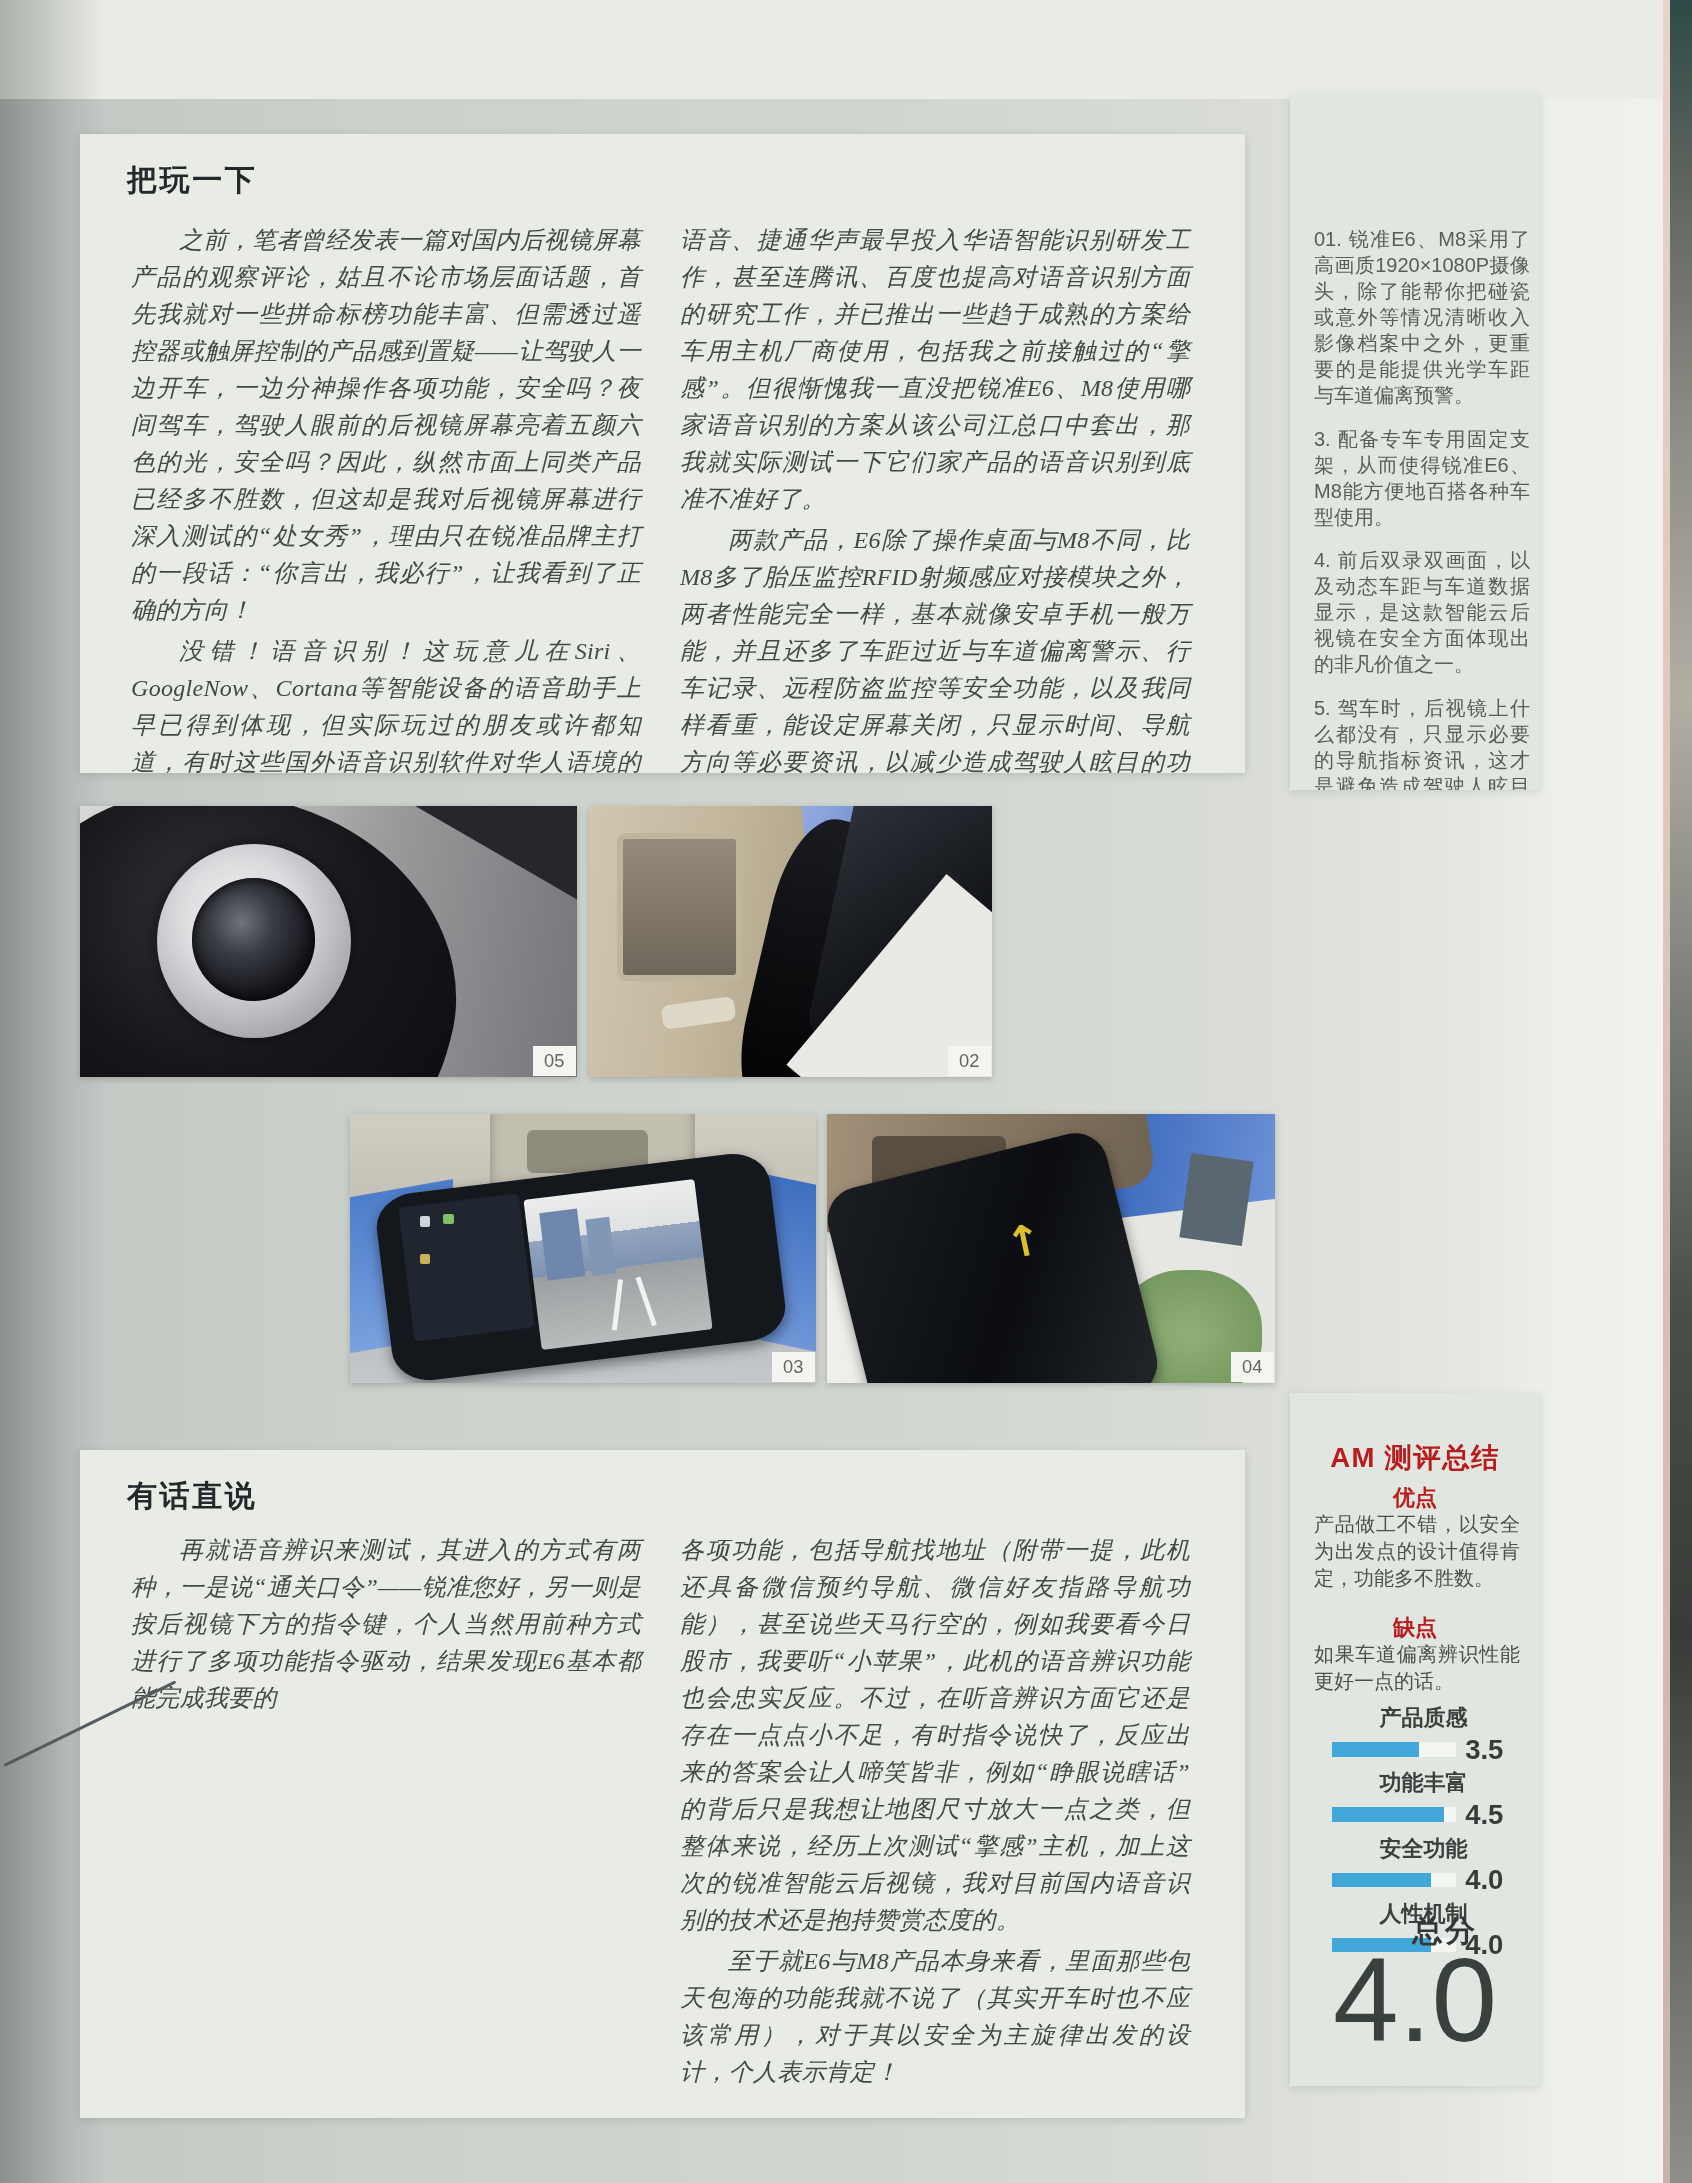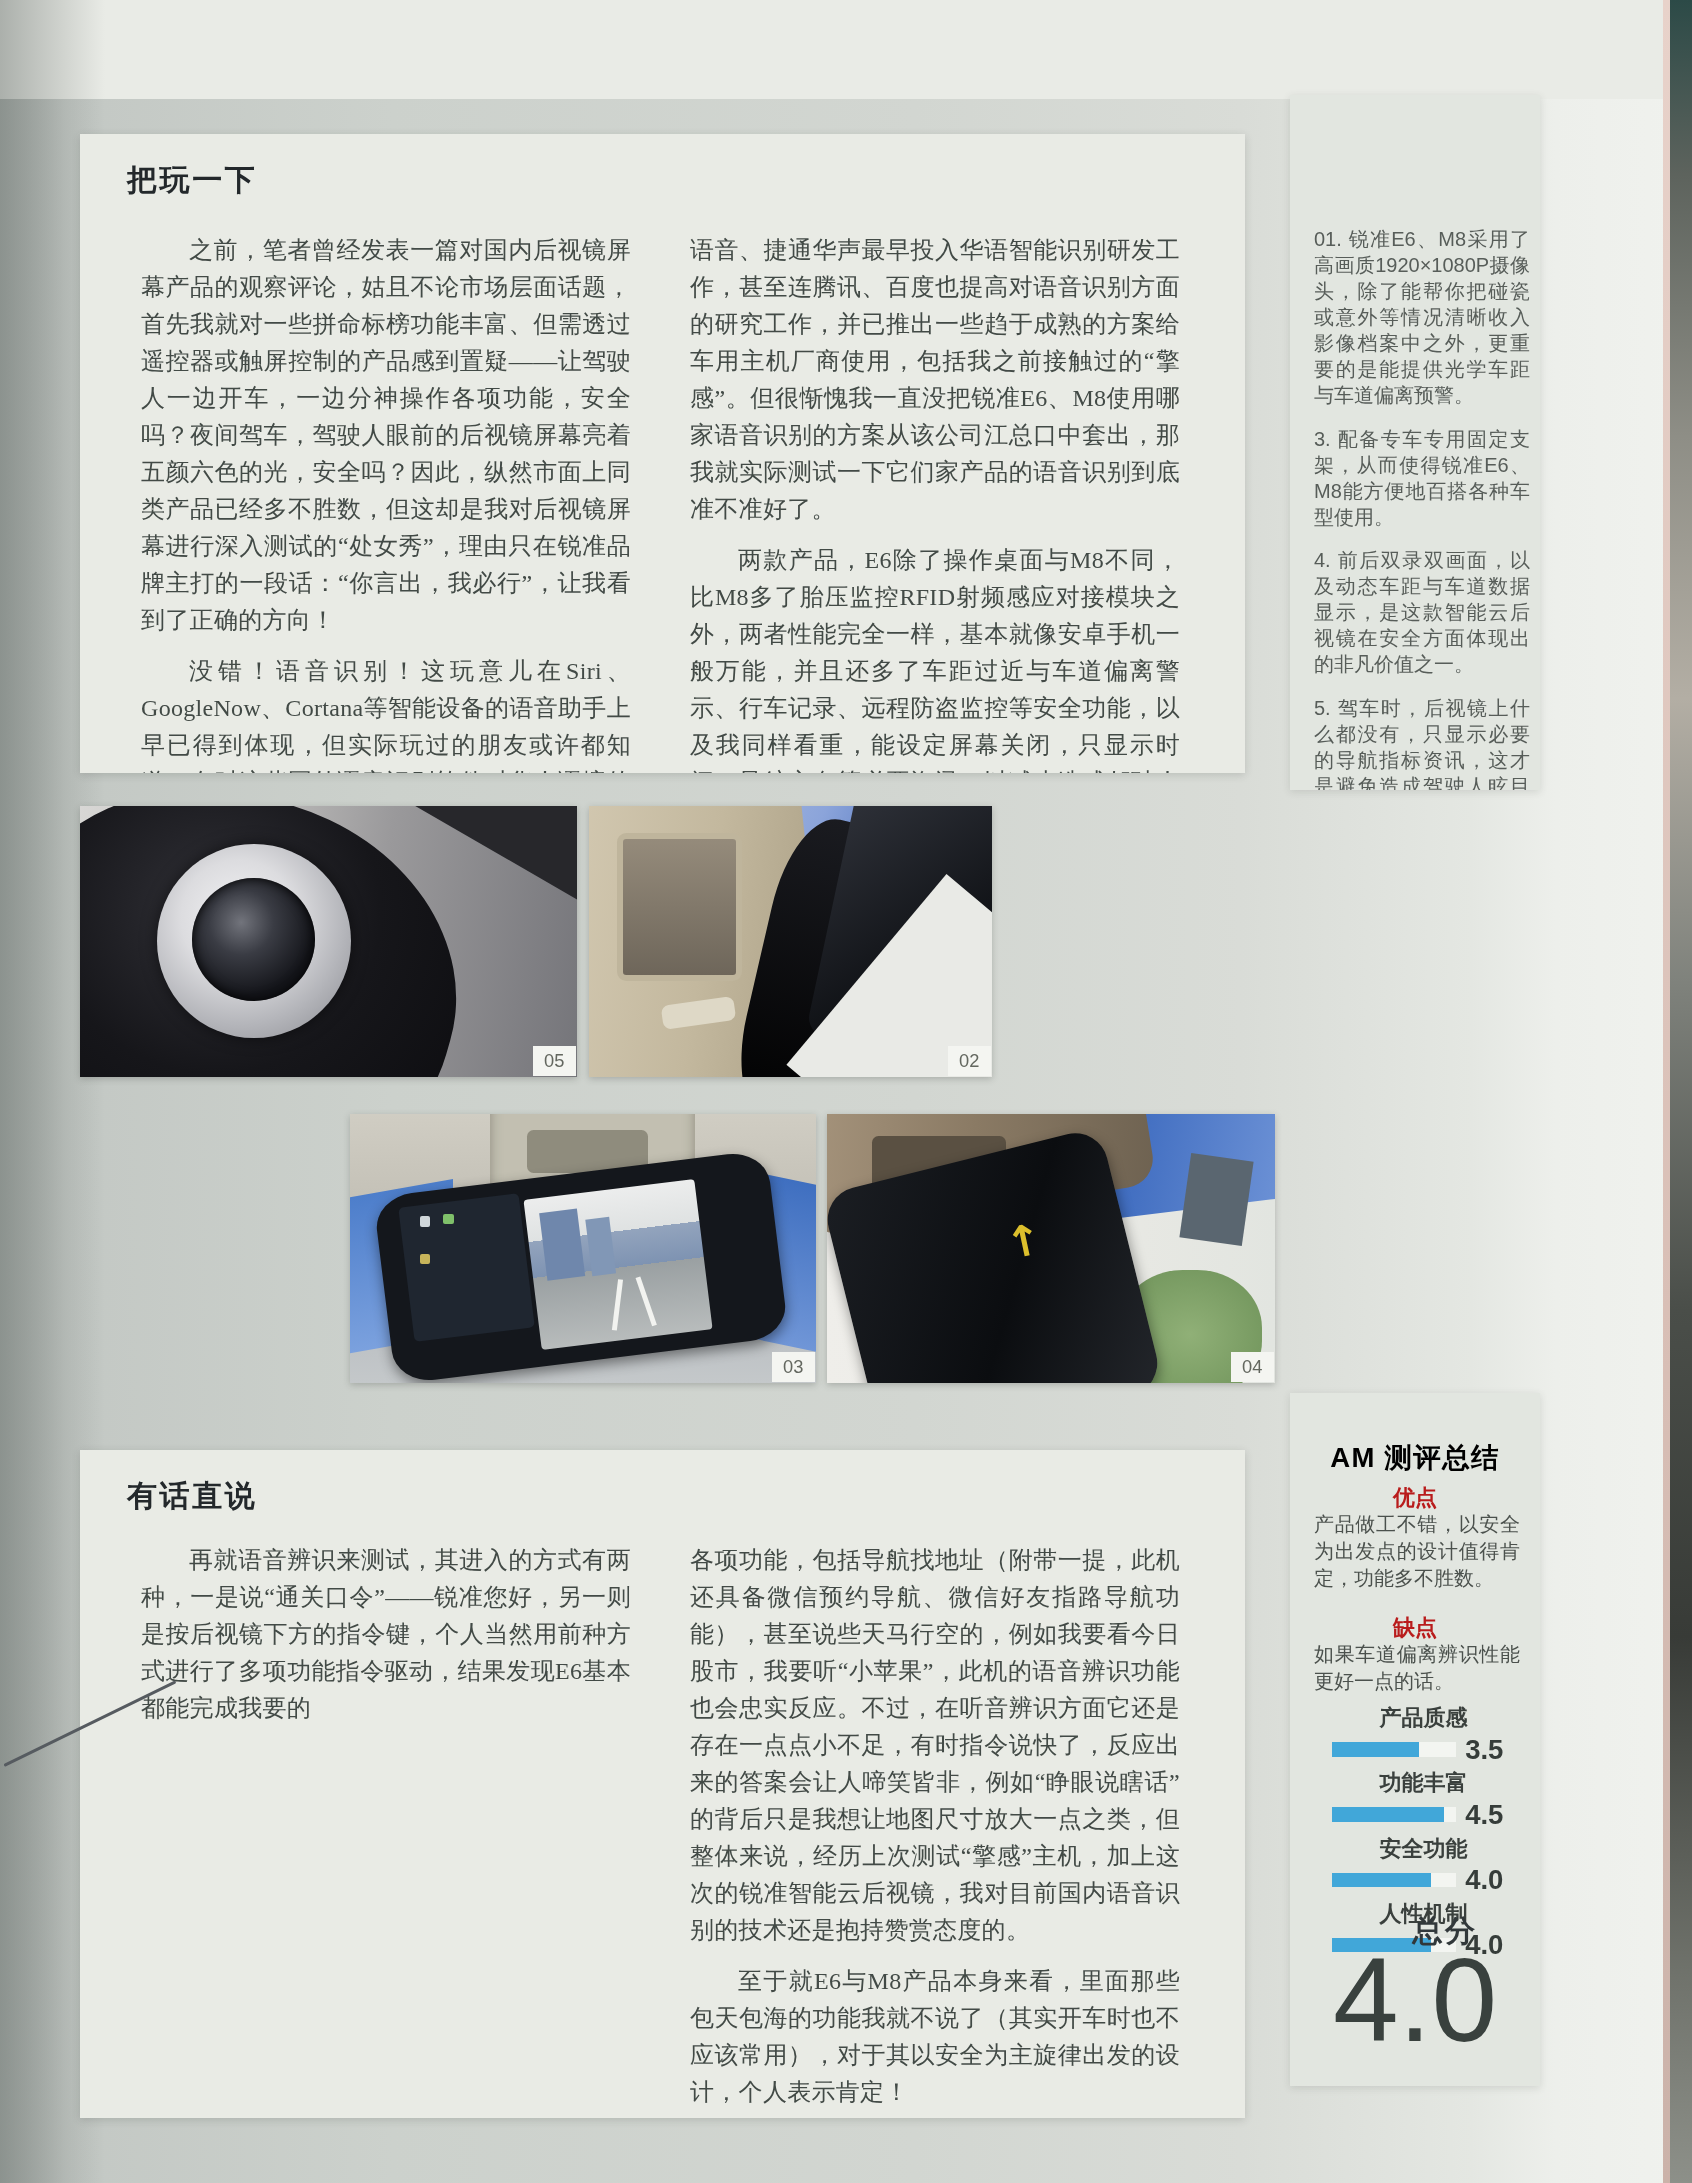--- a/index.html
+++ b/index.html
@@ -13,21 +13,21 @@
   .binding-dark{left:1670px;top:0;width:22px;height:2183px;
         background:linear-gradient(to bottom,#2c4a47 0%,#5d635d 8%,#8e8e86 20%,#b3aea4 32%,#7f827c 45%,#4a4e49 60%,#383b37 75%,#6e716a 90%,#8d9089 100%);}
   .panel{position:absolute;background:#e9ebe5;box-shadow:0 2px 7.8px rgba(55,62,58,.18);}
   .side-panel{position:absolute;background:#e2e6e0;box-shadow:0 2px 7.8px rgba(55,62,58,.14);}
   .heading{position:absolute;left:47px;top:26px;font-family:"Liberation Sans",sans-serif;
         font-size:30px;font-weight:700;color:#23282b;letter-spacing:2.6px;}
   .col{position:absolute;top:84px;width:518px;font-size:24px;line-height:37px;color:#424a46;
         text-align:justify;letter-spacing:0.3px;}
   .col.c1{left:47px;}
   .col.c2{left:596px;}
-  .col p{margin:14px;}
+  .col p{margin:4px;font-style:italic;}
   .col p.indent{text-indent:2em;}
   .notes{position:absolute;left:24px;top:131px;width:216px;font-family:"Liberation Sans",sans-serif;
         font-size:20px;line-height:26px;color:#575d59;text-align:justify;}
   .note{margin:0 0 17.7px 0;}
   
   .photo{position:absolute;overflow:hidden;background:#9a9a9c;box-shadow:0 2px 6.5px rgba(50,55,52,.25);}
   .photo .layer{position:absolute;}
   .photo-label{position:absolute;right:1.3px;bottom:1.3px;width:43px;height:30px;background:#f4f5f1;
         color:#63675f;font:400 18.3px "Liberation Sans",sans-serif;display:flex;align-items:center;justify-content:center;}
   
@@ -77,21 +77,21 @@
   .p4-window{right:6%;top:16%;width:63px;height:85px;background:#5a6670;transform:rotate(8deg);}
   .p4-tree{right:3%;bottom:-6%;width:32%;height:48%;border-radius:45%;background:radial-gradient(#90b077,#6d9158);}
   .p4-head{left:-6%;top:-12%;width:78%;height:48%;transform:rotate(-9deg);border-radius:0 0 29px 29px;
         background:linear-gradient(105deg,#a8967e 0%,#8a7a64 50%,#6e6251 100%);}
   .p4-head-slot{left:10%;top:8%;width:30%;height:22%;background:#5a5042;border-radius:6.5px;}
   .p4-mirror{left:5%;top:16%;width:64%;height:100%;transform:rotate(-14deg);border-radius:33px;
         background:linear-gradient(120deg,#1b1e23 0%,#0b0d10 55%,#23262b 100%);box-shadow:0 5.2px 13px rgba(0,0,0,.4);}
   .p4-arrow{left:40%;top:38%;font:700 43px "DejaVu Sans",sans-serif;color:#dcbf2c;transform:rotate(-12deg);}
   
   .sum-title{position:absolute;top:47px;left:0;width:100%;text-align:center;
-        font:700 27.5px "Liberation Sans",sans-serif;color:#000000;letter-spacing:1.3px;}
+        font:700 27.5px "Liberation Sans",sans-serif;color:#b91c1c;letter-spacing:1.3px;}
   .sum-h{position:absolute;left:0;width:100%;text-align:center;font:700 22px "Liberation Sans",sans-serif;color:#b91c1c;}
   .sum-p{position:absolute;left:24px;width:206px;font:400 20px "Liberation Sans",sans-serif;
         line-height:27px;color:#4b514d;text-align:justify;}
   .ratings{position:absolute;left:42px;top:310px;width:183px;}
   .rating{margin-bottom:5.2px;text-align:center;}
   .rating-label{font:700 22px "Liberation Sans",sans-serif;color:#3a403d;margin-bottom:2.6px;}
   .rating-row{display:flex;align-items:center;}
   .rating-bar{width:124px;height:14.4px;background:#f3f5f1;}
   .rating-fill{height:100%;background:var(--accent,#41a7d9);}
   .rating-value{font:700 27.5px "Liberation Sans",sans-serif;color:#363d3a;margin-left:9.2px;line-height:1;}

